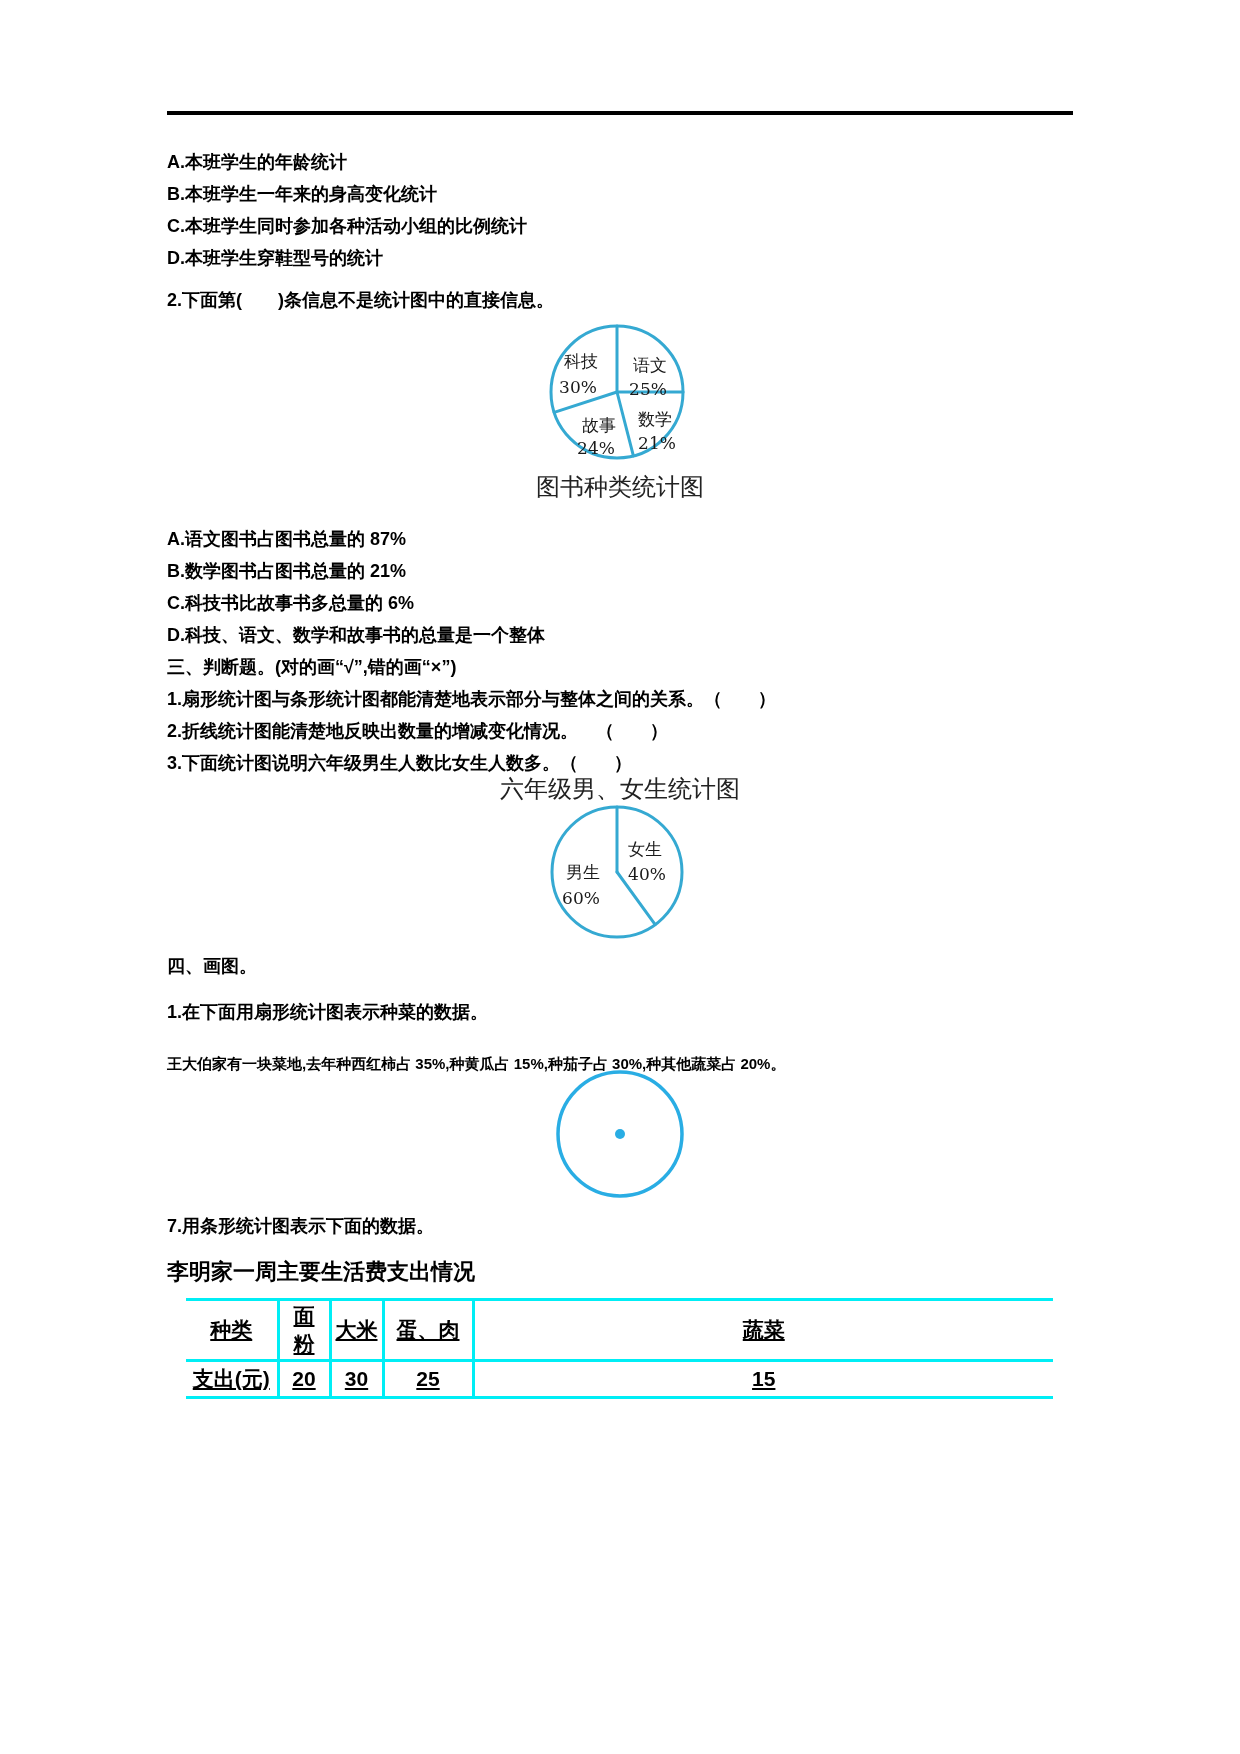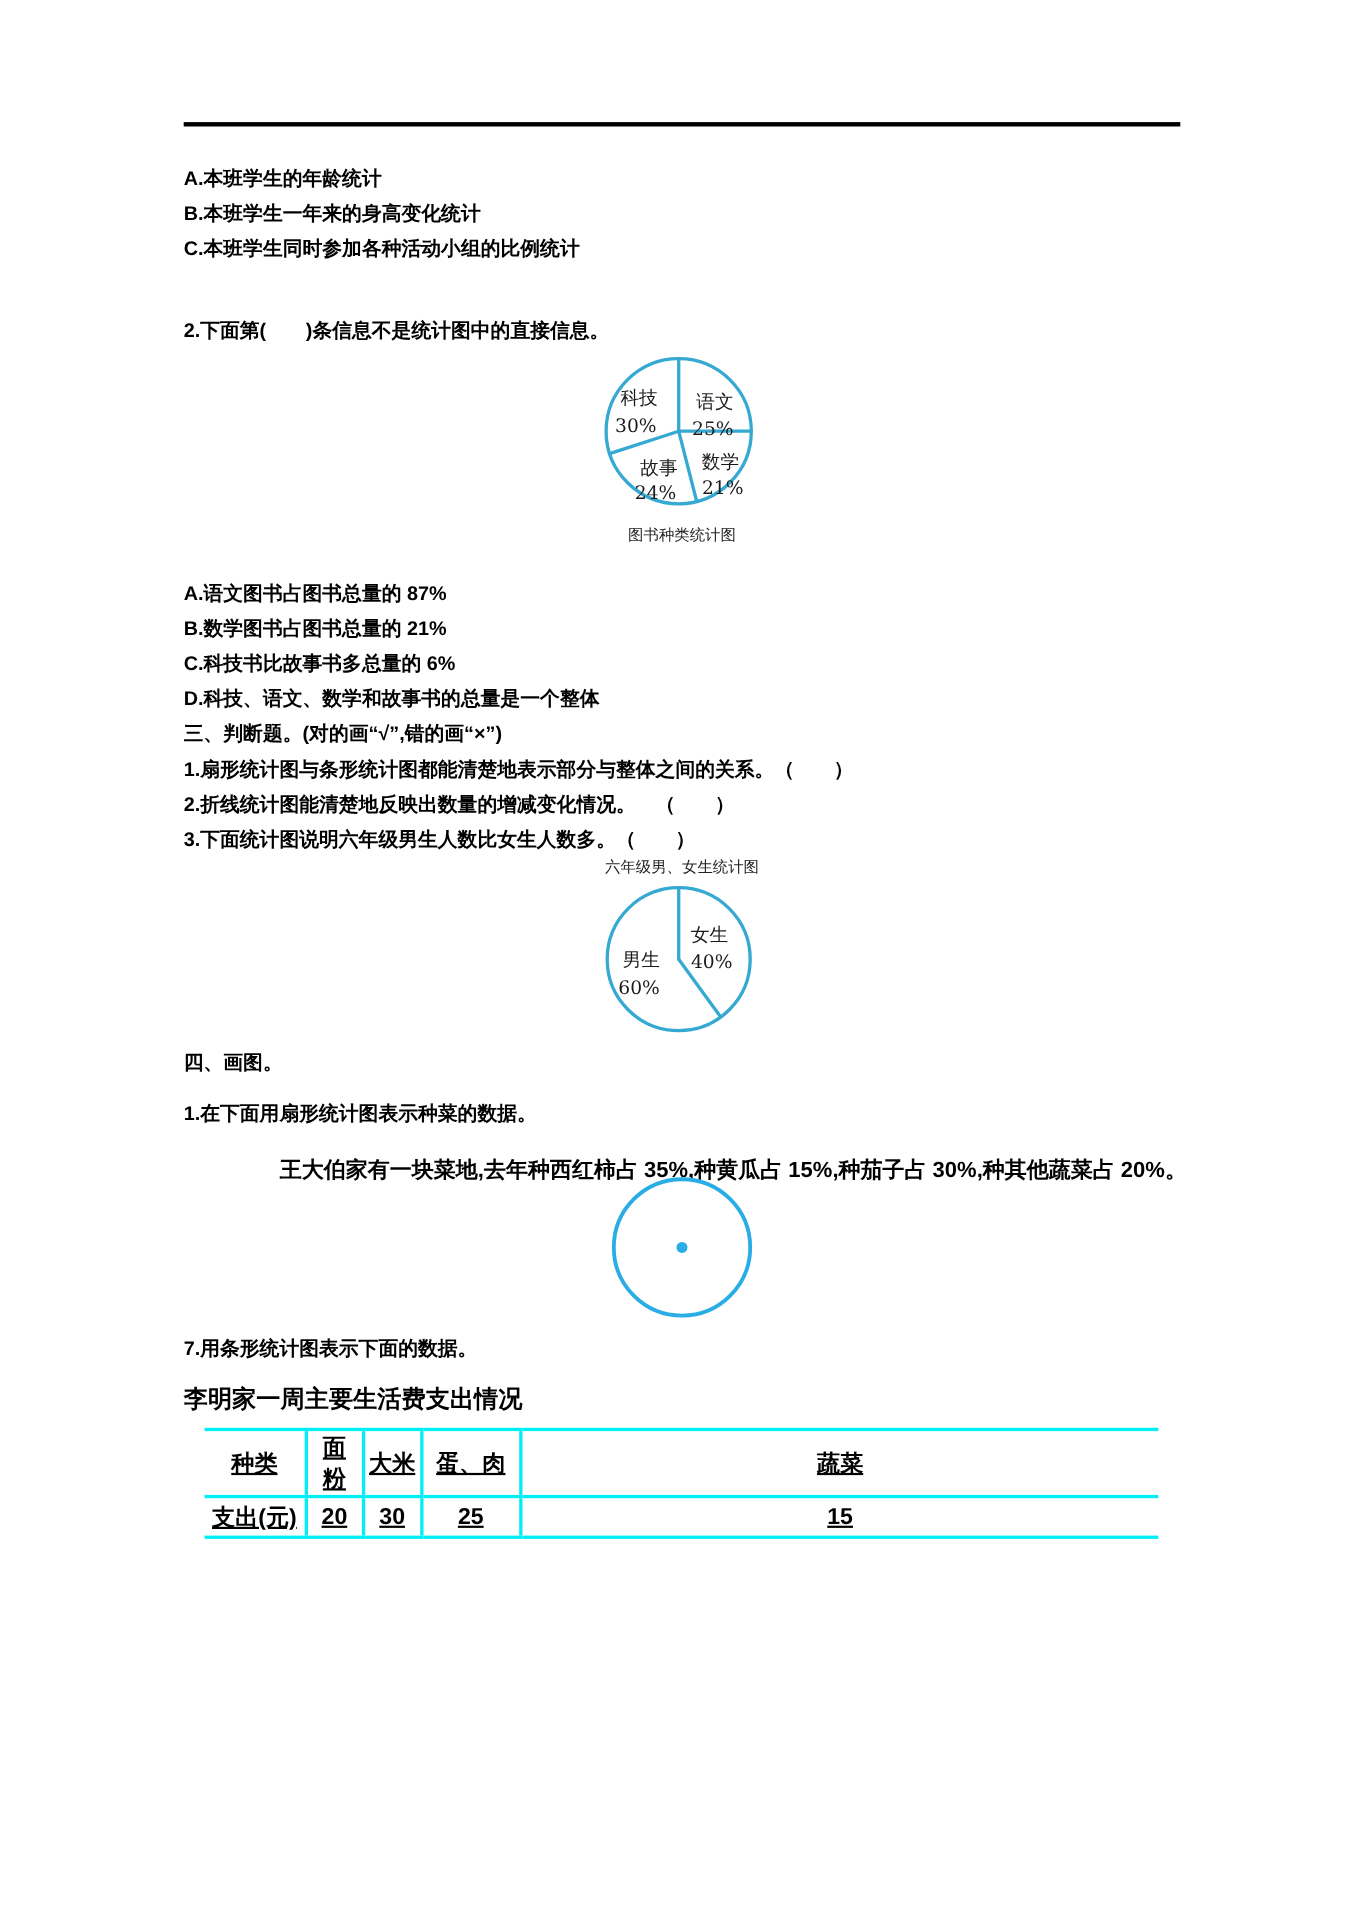--- a/index.html
+++ b/index.html
@@ -7,27 +7,27 @@
     position:relative;width:1240px;height:1754px;background:#ffffff;
     font-family:"Liberation Sans","DejaVu Sans",sans-serif;color:#000;
     overflow:hidden;
   }
   .rule{position:absolute;left:167px;top:111px;width:906px;height:4px;background:#000;}
   .tl{ 
     position:absolute;left:167px;width:930px;font-size:18px;font-weight:700;
     line-height:32px;color:#000;white-space:pre-wrap;
   }
   .para{
-    position:absolute;left:167px;width:912px;font-size:20px;font-weight:700;
-    line-height:48px;color:#000;text-align:right;
+    position:absolute;left:167px;width:912px;font-size:15px;font-weight:700;
+    line-height:48px;color:#000;
   }
   .caption{
     position:absolute;left:0;width:1240px;text-align:center;
     font-family:"DejaVu Serif","Liberation Serif",serif;
-    font-size:14px;font-weight:400;color:#222;line-height:26px;
+    font-size:24px;font-weight:400;color:#222;line-height:26px;
   }
   .tbl-title{
     position:absolute;left:167px;top:1258px;width:906px;text-align:left;
     font-size:22px;font-weight:700;line-height:28px;
   }
   svg.pie{position:absolute;}
   svg.pie circle.outline{fill:#ffffff;stroke:#35a9d2;stroke-width:3;}
   svg.pie line{stroke:#35a9d2;stroke-width:3;stroke-linecap:round;}
   svg.pie text{
     font-family:"DejaVu Serif","Liberation Serif",serif;
@@ -49,20 +49,21 @@
 </head>
 <body>
 
 <div id="page">
 
   <div class="rule"></div>
 
   <div class="tl" style="top:146px">A.本班学生的年龄统计</div>
   <div class="tl" style="top:178px">B.本班学生一年来的身高变化统计</div>
   <div class="tl" style="top:210px">C.本班学生同时参加各种活动小组的比例统计</div>
+  <div class="tl" style="top:242px">D.本班学生穿鞋型号的统计</div>
 
   <div class="tl" style="top:284px">2.下面第(　　)条信息不是统计图中的直接信息。</div>
 
   <svg class="pie" style="left:532px;top:307px" width="170" height="170" viewBox="0 0 170 170">
     <circle class="outline" cx="85" cy="85" r="66"></circle>
     <line x1="85" y1="85" x2="85" y2="19"></line>
     <line x1="85" y1="85" x2="151" y2="85"></line>
     <line x1="85" y1="85" x2="101.4" y2="148.9"></line>
     <line x1="85" y1="85" x2="22.2" y2="105.4"></line>
     <text x="118" y="64">语文</text>

